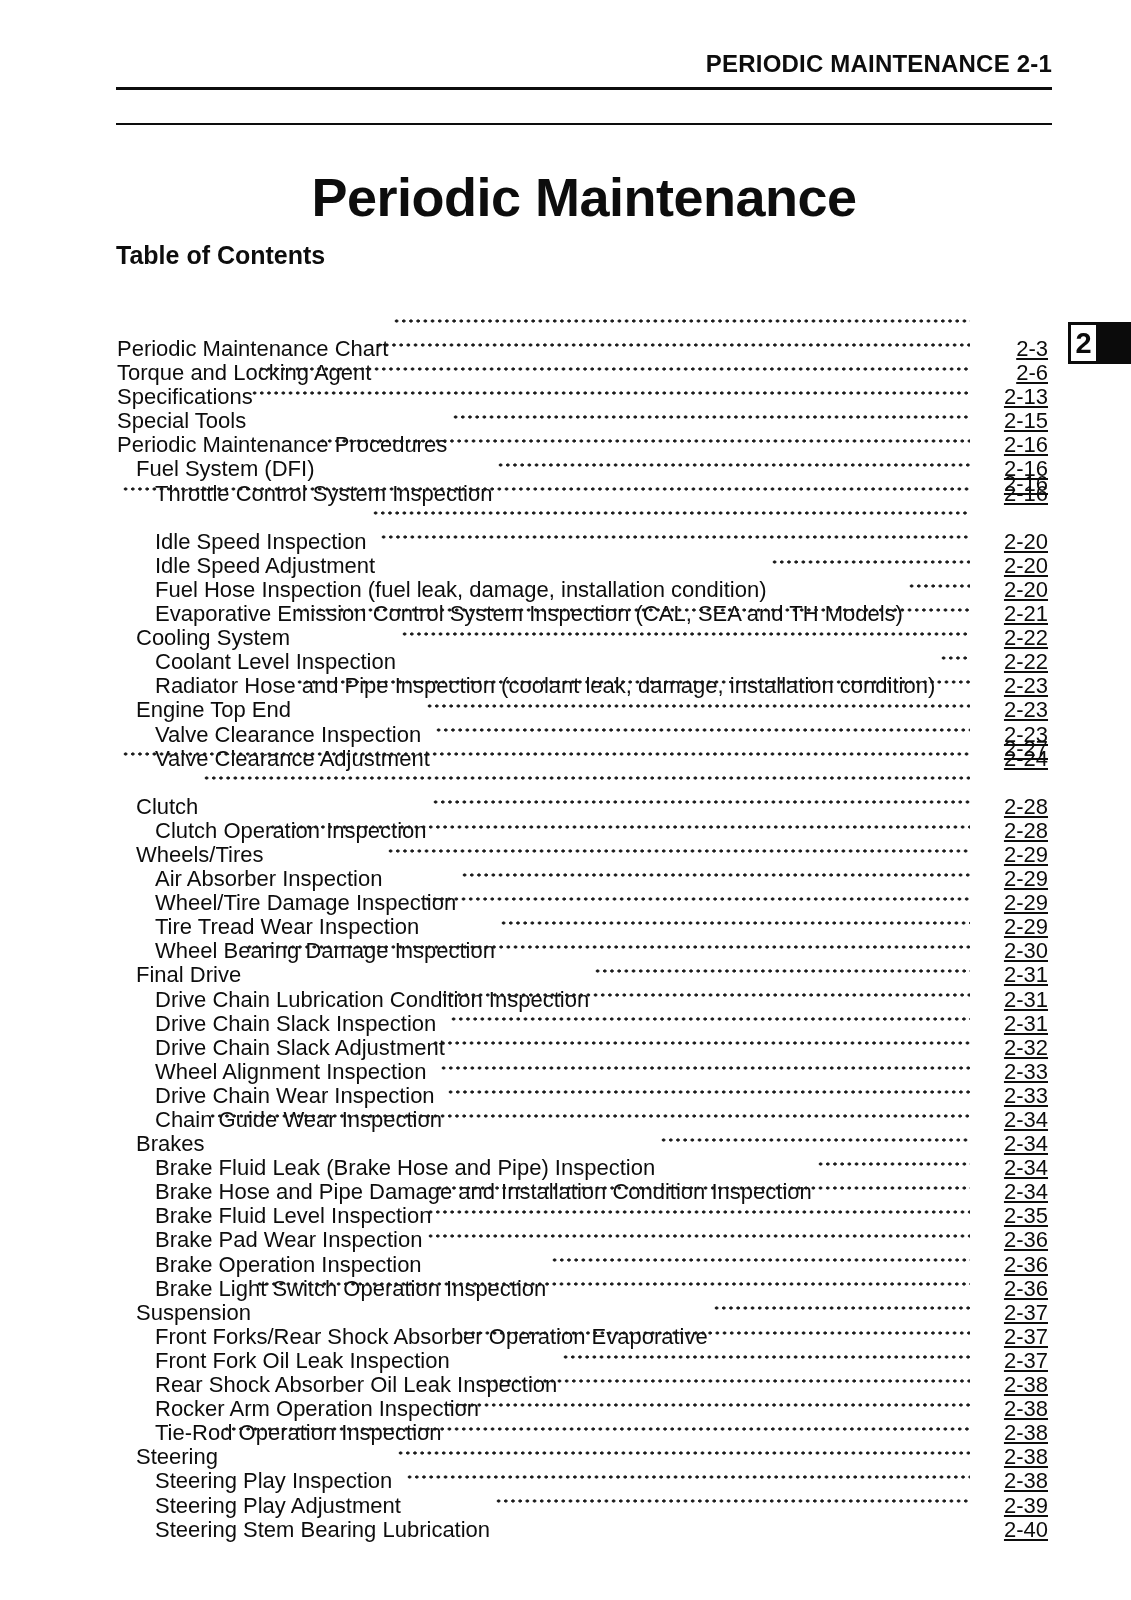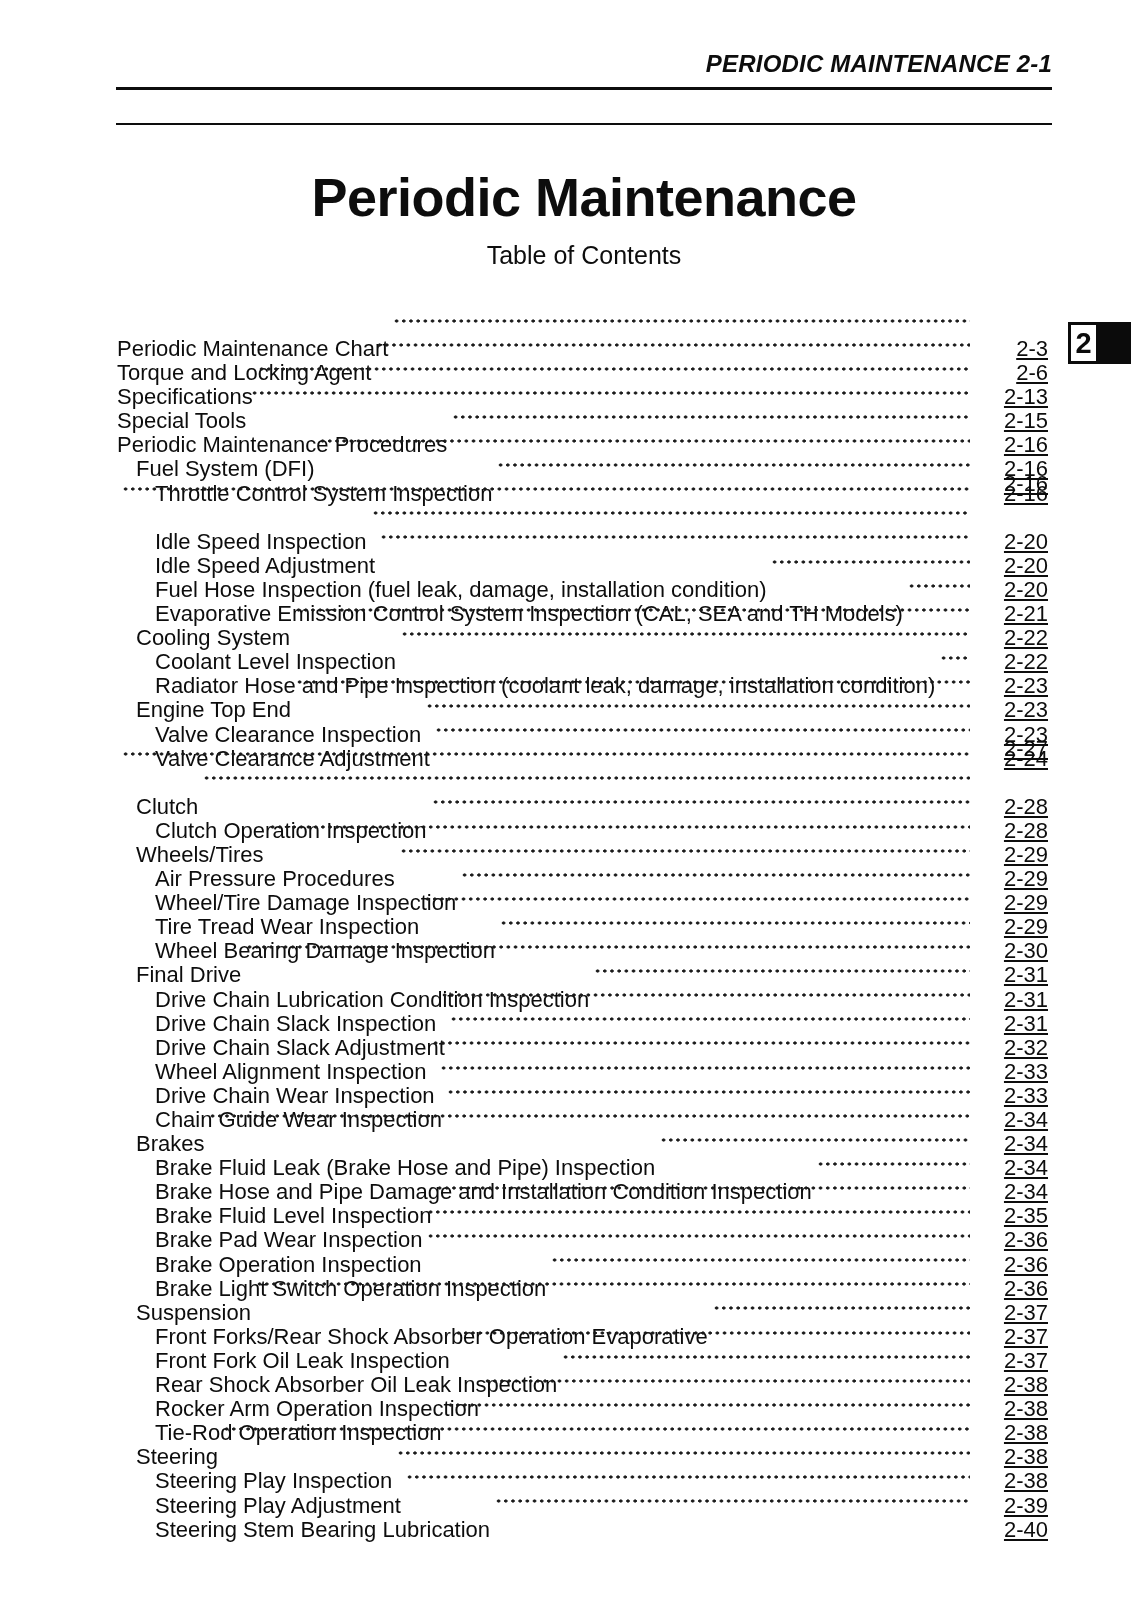--- a/index.html
+++ b/index.html
@@ -17,40 +17,38 @@
     left: 116px; top: 0;
     width: 936px;
   }
   .running-header {
     position: absolute;
     top: 50px; right: 0;
     font-size: 24px;
     font-weight: bold;
     letter-spacing: 0.2px;
     white-space: nowrap;
-    font-style: italic;
   }
   .rule { position: absolute; left: 0; width: 100%; background: #0d0d0d; }
   .rule-1 { top: 87px; height: 3px; }
   .rule-2 { top: 123px; height: 2px; }
   .doc-title {
     position: absolute;
     top: 166px; left: 0; width: 100%;
     text-align: center;
     font-size: 54px;
     font-weight: bold;
     letter-spacing: -0.5px;
     white-space: nowrap;
   }
   .doc-subtitle {
     position: absolute;
     top: 241px; left: 0; width: 100%;
-    text-align: center;
     font-size: 25px;
-    font-weight: normal;
+    font-weight: bold;
     white-space: nowrap;
   }
   .toc {
     position: absolute;
     top: 303px; left: 1px;
     width: 931px;
   }
   .toc-row {
     display: flex;
     align-items: baseline;
@@ -212,21 +210,21 @@
     <span class="toc-label lvl2">Clutch Operation Inspection</span>
     <span class="dots"></span>
     <span class="toc-page">2-28</span>
   </div>
       <div class="toc-row">
     <span class="toc-label lvl1">Wheels/Tires</span>
     <span class="dots"></span>
     <span class="toc-page">2-29</span>
   </div>
       <div class="toc-row">
-    <span class="toc-label lvl2">Air Pressure Procedures</span>
+    <span class="toc-label lvl2">Air Absorber Inspection</span>
     <span class="dots"></span>
     <span class="toc-page">2-29</span>
   </div>
       <div class="toc-row">
     <span class="toc-label lvl2">Wheel/Tire Damage Inspection</span>
     <span class="dots"></span>
     <span class="toc-page">2-29</span>
   </div>
       <div class="toc-row">
     <span class="toc-label lvl2">Tire Tread Wear Inspection</span>

